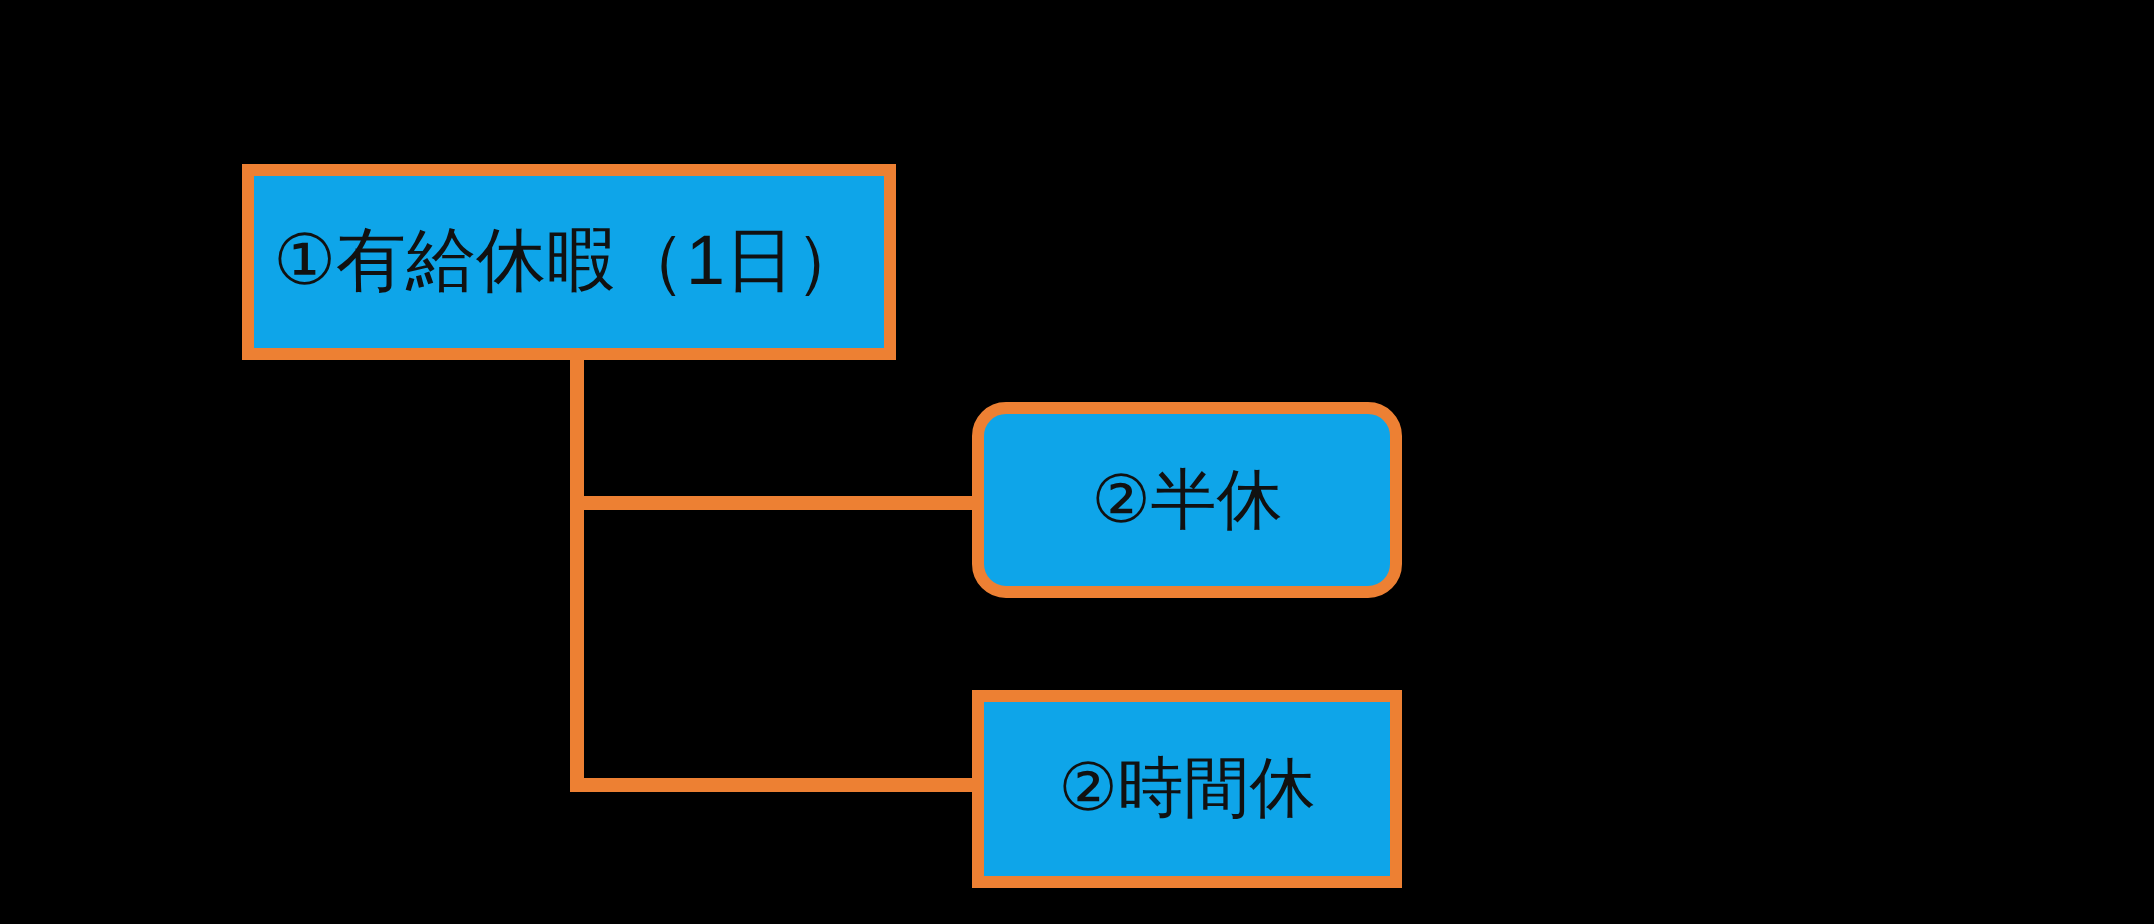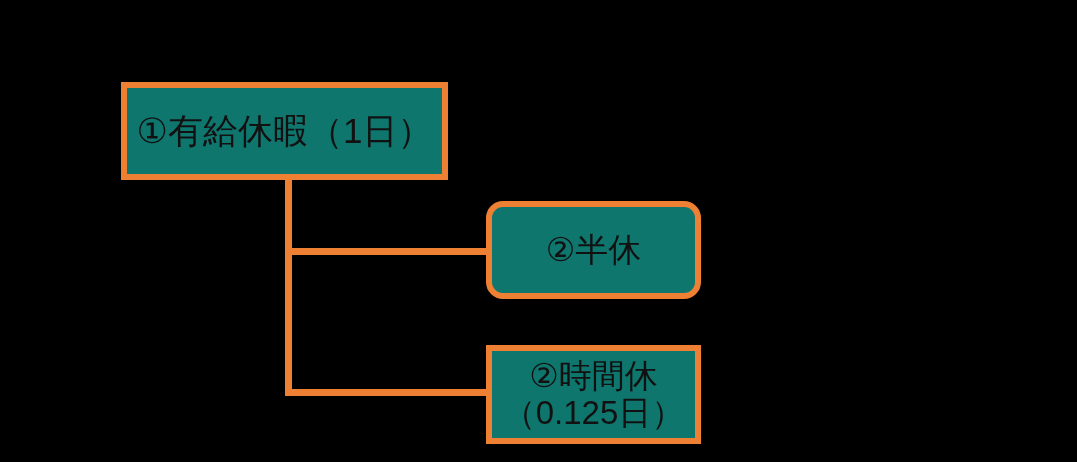--- a/index.html
+++ b/index.html
@@ -20,21 +20,21 @@
     position: absolute;
     left: 0; top: 0;
     width: 1077px;
     height: 462px;
     background: #000000;
   }
 
   
   .node {
     position: absolute;
-    background: #0f766e;
+    background: #0ea5e9;
     border: 6px solid #ED8033;
     display: flex;
     flex-direction: column;
     align-items: center;
     justify-content: center;
     color: #000000;
     text-align: center;
     line-height: 1.04;
     letter-spacing: 0px;
     z-index: 3;
@@ -120,16 +120,15 @@
   <div class="node" id="node-root">
     <span class="line">①有給休暇（1日）</span>
   </div>
 
   <div class="node" id="node-half">
     <span class="line">②半休</span>
   </div>
 
   <div class="node" id="node-hourly">
     <span class="line">②時間休</span>
-    <span class="line">（0.125日）</span>
   </div>
 
 </div>
 
 </body></html>

